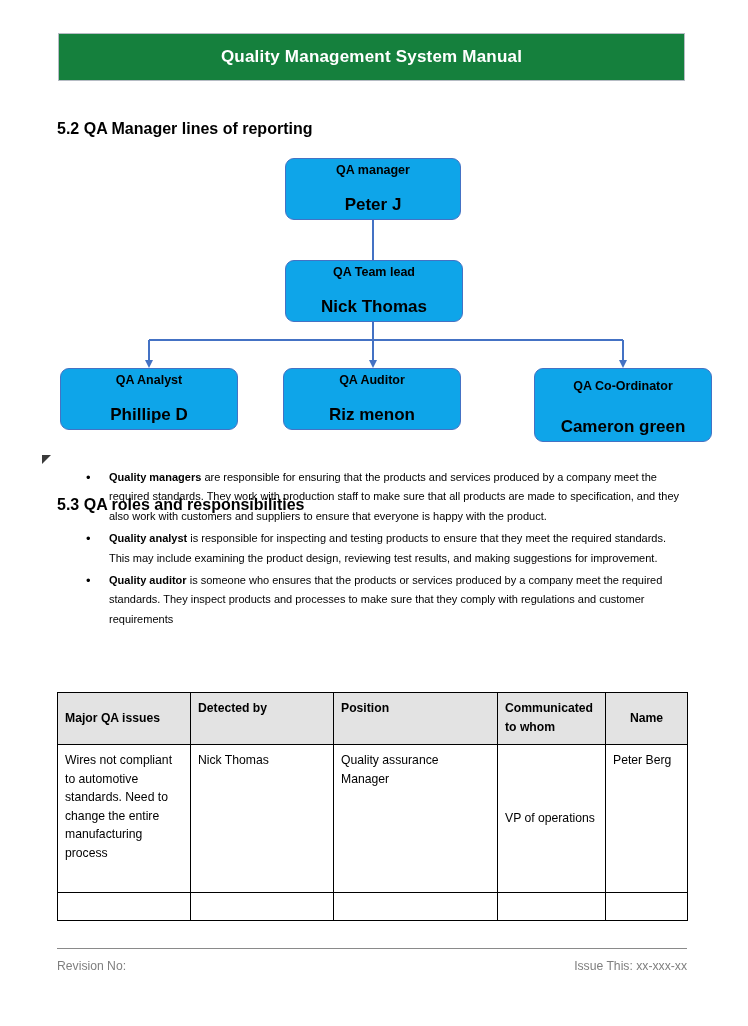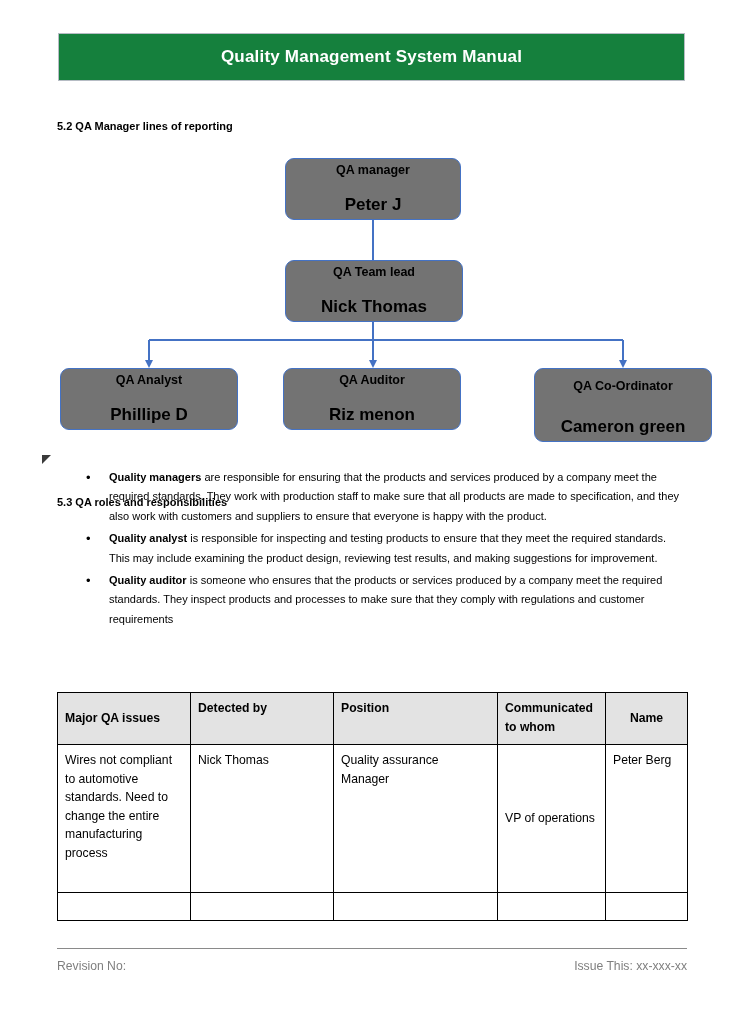--- a/index.html
+++ b/index.html
@@ -33,21 +33,21 @@
   .header-banner-title {
     color: #ffffff;
     font-size: 17px;
     font-weight: bold;
     letter-spacing: 0.2px;
   }
 
   
   .section-heading {
     position: absolute;
-    font-size: 11px;
+    font-size: 16px;
     font-weight: bold;
     color: #000000;
     white-space: nowrap;
   }
   #sec-52 { left: 57px; top: 120px; }
   #sec-53 { left: 57px; top: 450px; margin-top: 46px; }
 
   .collapse-triangle {
     position: absolute;
     left: 42px;
@@ -67,21 +67,21 @@
     width: 748px;
     height: 300px;
   }
   .org-svg {
     position: absolute;
     left: 0;
     top: 0;
   }
   .org-box {
     position: absolute;
-    background: #737373;
+    background: #0ea5e9;
     border: 1px solid #4472C4;
     border-radius: 9px;
     box-sizing: border-box;
     overflow: hidden;
     display: flex;
     flex-direction: column;
     align-items: center;
     justify-content: center;
     z-index: 3;
   }

